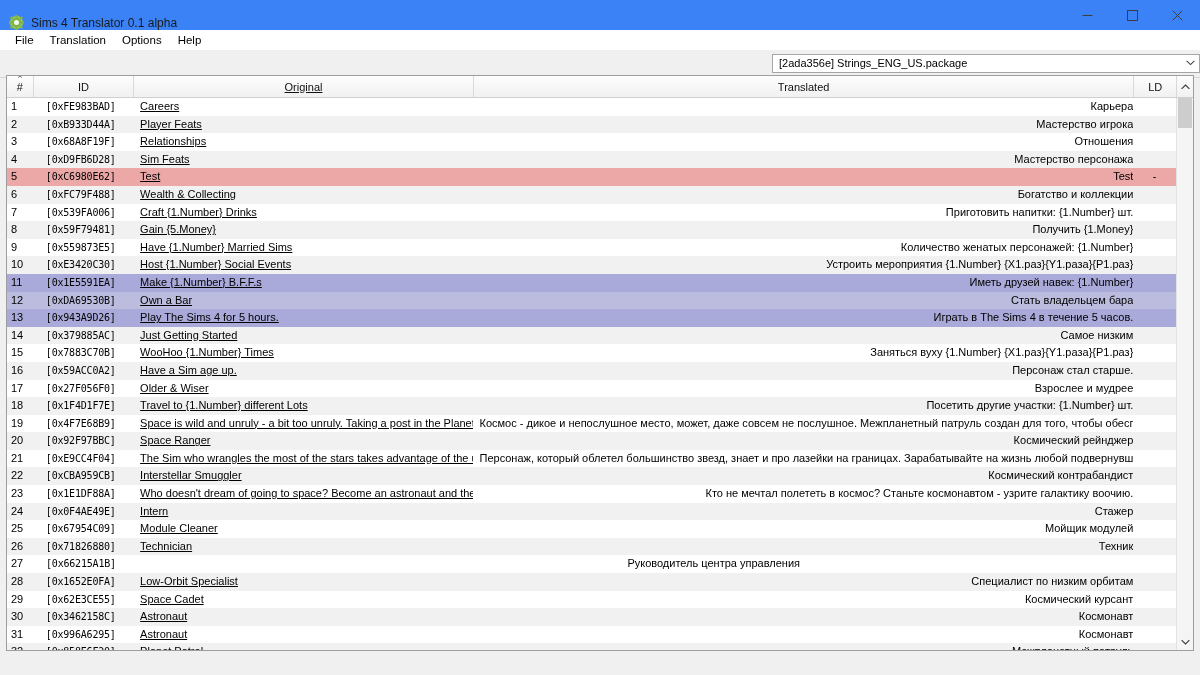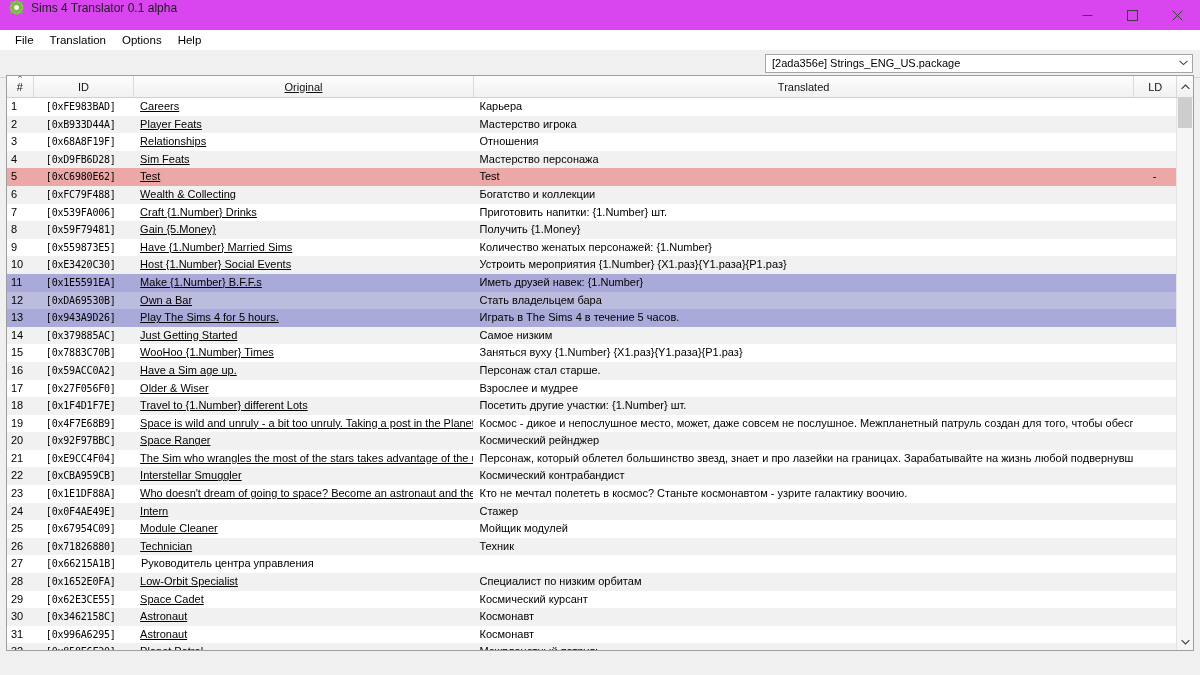--- a/index.html
+++ b/index.html
@@ -22,23 +22,23 @@
     height: 675px;
     display: flex;
     flex-direction: column;
     background: #f0f0f0;
     position: relative;
   }
 
   
   .titlebar {
     height: 30px;
-    background: #d946ef;
-    display: flex;
-    align-items: flex-start;
+    background: #3b82f6;
+    display: flex;
+    align-items: flex-end;
     flex: 0 0 auto;
     position: relative;
   }
   .title-left {
     display: flex;
     align-items: center;
     padding-left: 9px;
     gap: 7px;
   }
   .app-icon {
@@ -180,21 +180,21 @@
   }
 
   
   .selector-row {
     height: 24px;
     background: #f0f0f0;
     display: flex;
     align-items: center;
     justify-content: flex-end;
     flex: 0 0 auto;
-    padding-right: 7px;
+    padding-right: 0;
     margin-top: -27px;
     pointer-events: none;
   }
   .package-combo {
     width: 428px;
     height: 19px;
     background: #ffffff;
     border: 1px solid #a6a6a6;
     display: flex;
     align-items: center;
@@ -292,21 +292,21 @@
     color: #000;
     white-space: nowrap;
     overflow: hidden;
     text-overflow: clip;
     line-height: 17px;
     height: 17.6px;
   }
   .cell.num { width: 27px; padding-left: 4px; }
   .cell.id  { width: 101px; padding-left: 12px; font-family: "DejaVu Sans Mono", monospace; font-size: 10px; letter-spacing: -0.2px;}
   .cell.orig { width: 342px; padding-left: 6px; text-decoration: underline; }
-  .cell.trans { width: 665px; padding-left: 6px; }
+  .cell.trans { width: 665px; padding-left: 6px; text-align: right; }
   .cell.ld { width: 43px; text-align: center; }
 
   
   .vscroll {
     width: 16px;
     flex: 0 0 auto;
     background: #f5f5f5;
     border-left: 1px solid #e2e2e2;
     display: flex;
     flex-direction: column;

